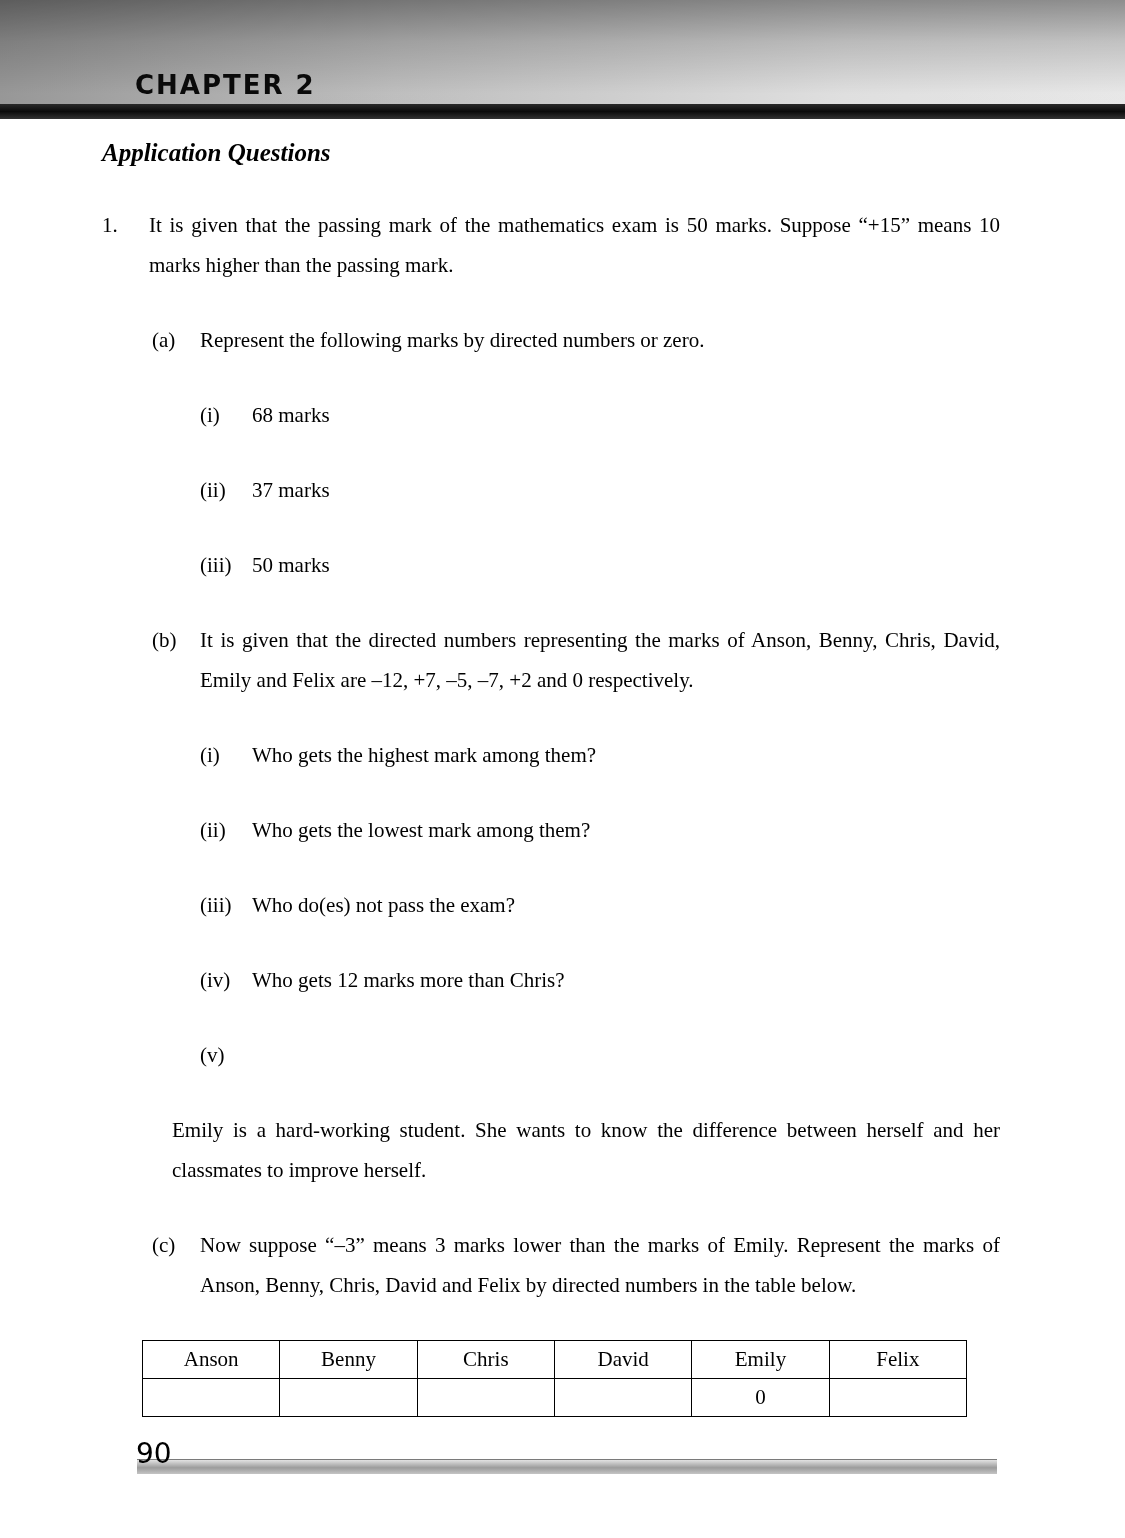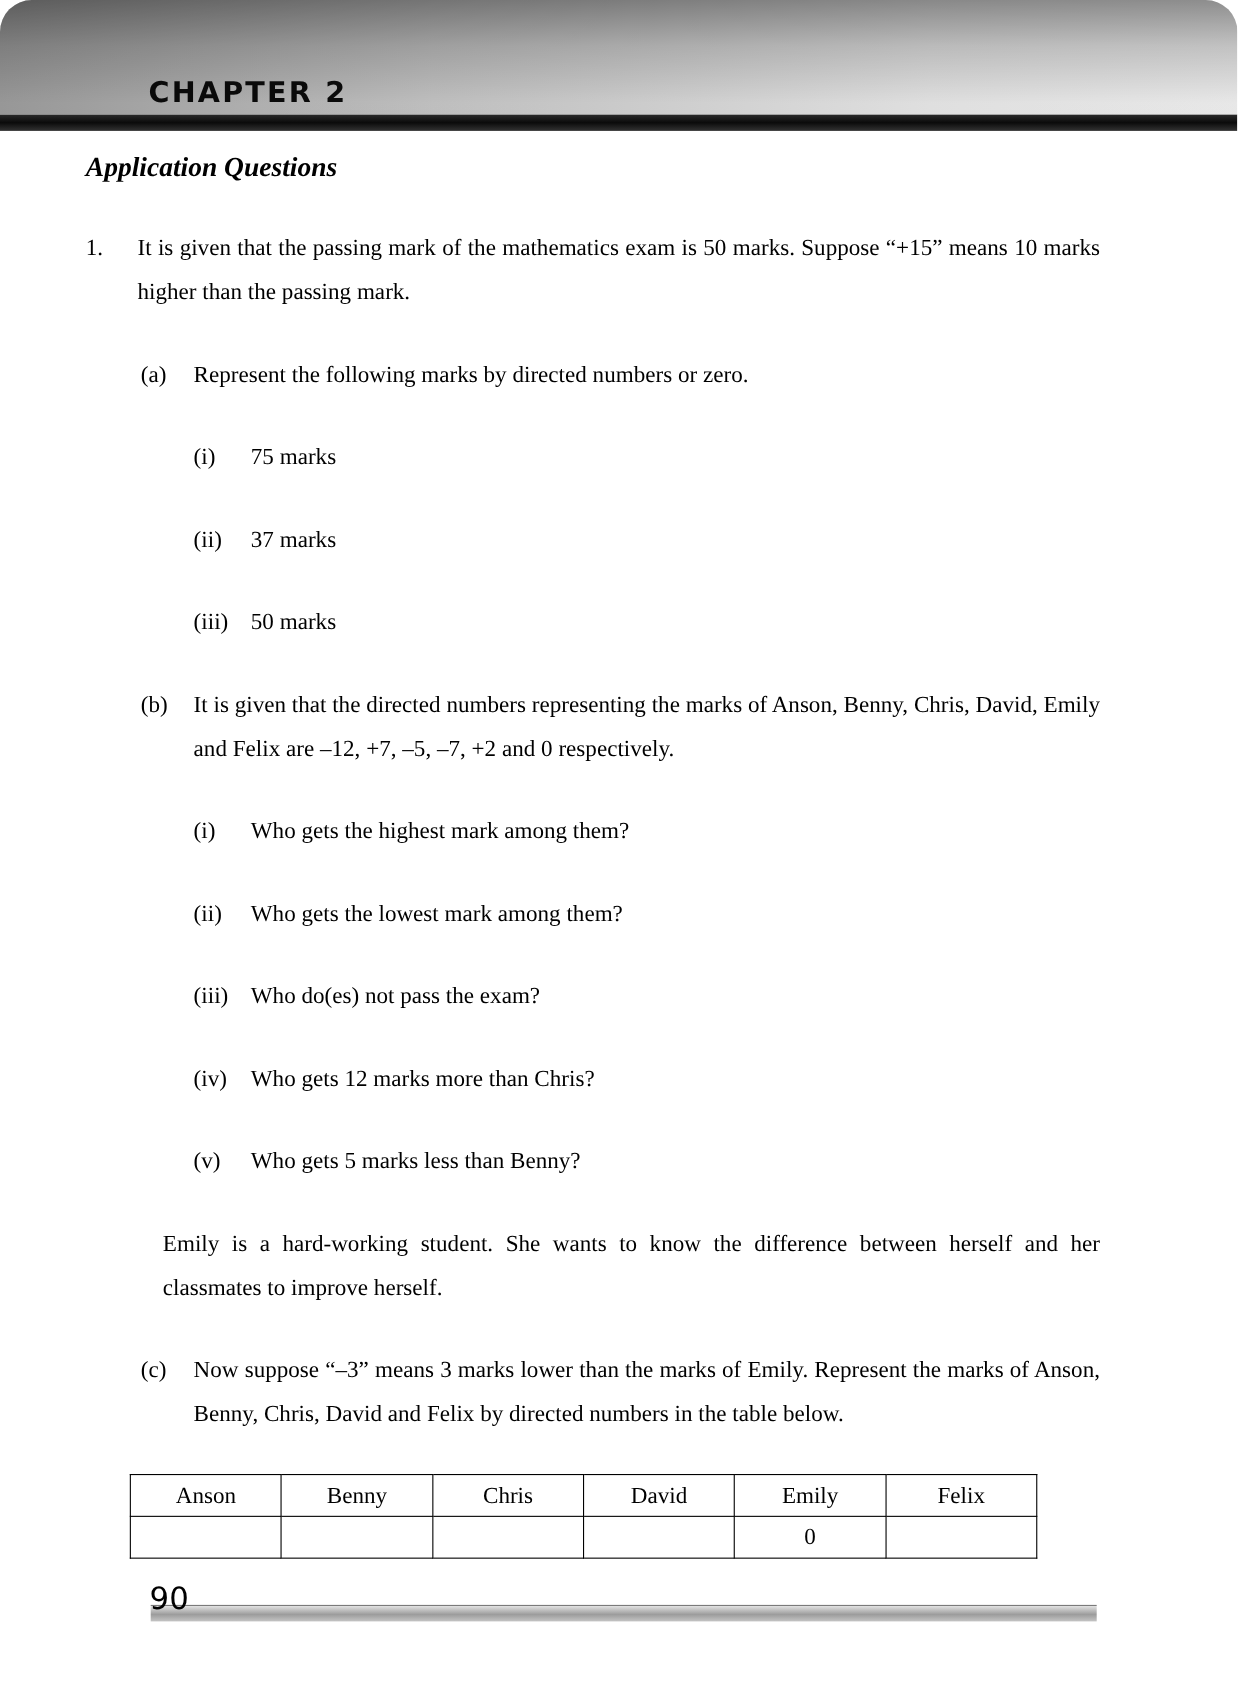--- a/index.html
+++ b/index.html
@@ -7,21 +7,20 @@
   .page {
     position: relative;
     width: 1125px;
     height: 1538px;
     background: #ffffff;
     font-family: "Liberation Serif", serif;
     font-size: 21px;
     color: #000;
     overflow: hidden;
     margin: 0 auto;
-    border-radius: 29px;
   }
   
   .chapter-banner {
     position: relative;
     height: 104px;
     background:
       linear-gradient(to bottom, rgba(0,0,0,0.40) 0%, rgba(0,0,0,0.18) 40%, rgba(0,0,0,0.02) 90%),
       linear-gradient(to right, #9a9a9a 0%, #c2c2c2 35%, #e3e3e3 75%, #ececec 100%);
   }
   .chapter-label {
@@ -33,21 +32,21 @@
     font-size: 26px;
     letter-spacing: 2px;
     color: #0a0a0a;
   }
   .header-strip {
     height: 15px;
     background: linear-gradient(to bottom, #2a2a2a 0%, #0b0b0b 50%, #333 100%);
   }
   
   .content {
-    padding: 0 125px 0 78px;
+    padding: 0 125px 0 102px;
   }
   .page-title {
     margin-top: 14px;
     font-style: italic;
     font-weight: 600;
     font-size: 25px;
     line-height: 40px;
   }
   .row { display: flex; margin-top: 35px; line-height: 40px; }
   .row p, .row span.text { line-height: 40px; }
@@ -114,21 +113,21 @@
       <p class="q-text">It is given that the passing mark of the mathematics exam is 50 marks. Suppose “+15” means 10 marks higher than the passing mark.</p>
     </div>
 
     <div class="row part-row">
       <span class="part-label">(a)</span>
       <p class="part-text">Represent the following marks by directed numbers or zero.</p>
     </div>
 
     <div class="row sub-row">
       <span class="sub-num">(i)</span>
-      <span class="text">75 marks</span>
+      <span class="text">68 marks</span>
     </div>
     <div class="row sub-row">
       <span class="sub-num">(ii)</span>
       <span class="text">37 marks</span>
     </div>
     <div class="row sub-row">
       <span class="sub-num">(iii)</span>
       <span class="text">50 marks</span>
     </div>
 
@@ -148,21 +147,20 @@
     <div class="row sub-row">
       <span class="sub-num">(iii)</span>
       <span class="text">Who do(es) not pass the exam?</span>
     </div>
     <div class="row sub-row">
       <span class="sub-num">(iv)</span>
       <span class="text">Who gets 12 marks more than Chris?</span>
     </div>
     <div class="row sub-row">
       <span class="sub-num">(v)</span>
-      <span class="text">Who gets 5 marks less than Benny?</span>
     </div>
 
     <div class="row">
       <p class="q-text note">Emily is a hard-working student. She wants to know the difference between herself and her classmates to improve herself.</p>
     </div>
 
     <div class="row part-row">
       <span class="part-label">(c)</span>
       <p class="part-text">Now suppose “–3” means 3 marks lower than the marks of Emily. Represent the marks of Anson, Benny, Chris, David and Felix by directed numbers in the table below.</p>
     </div>

